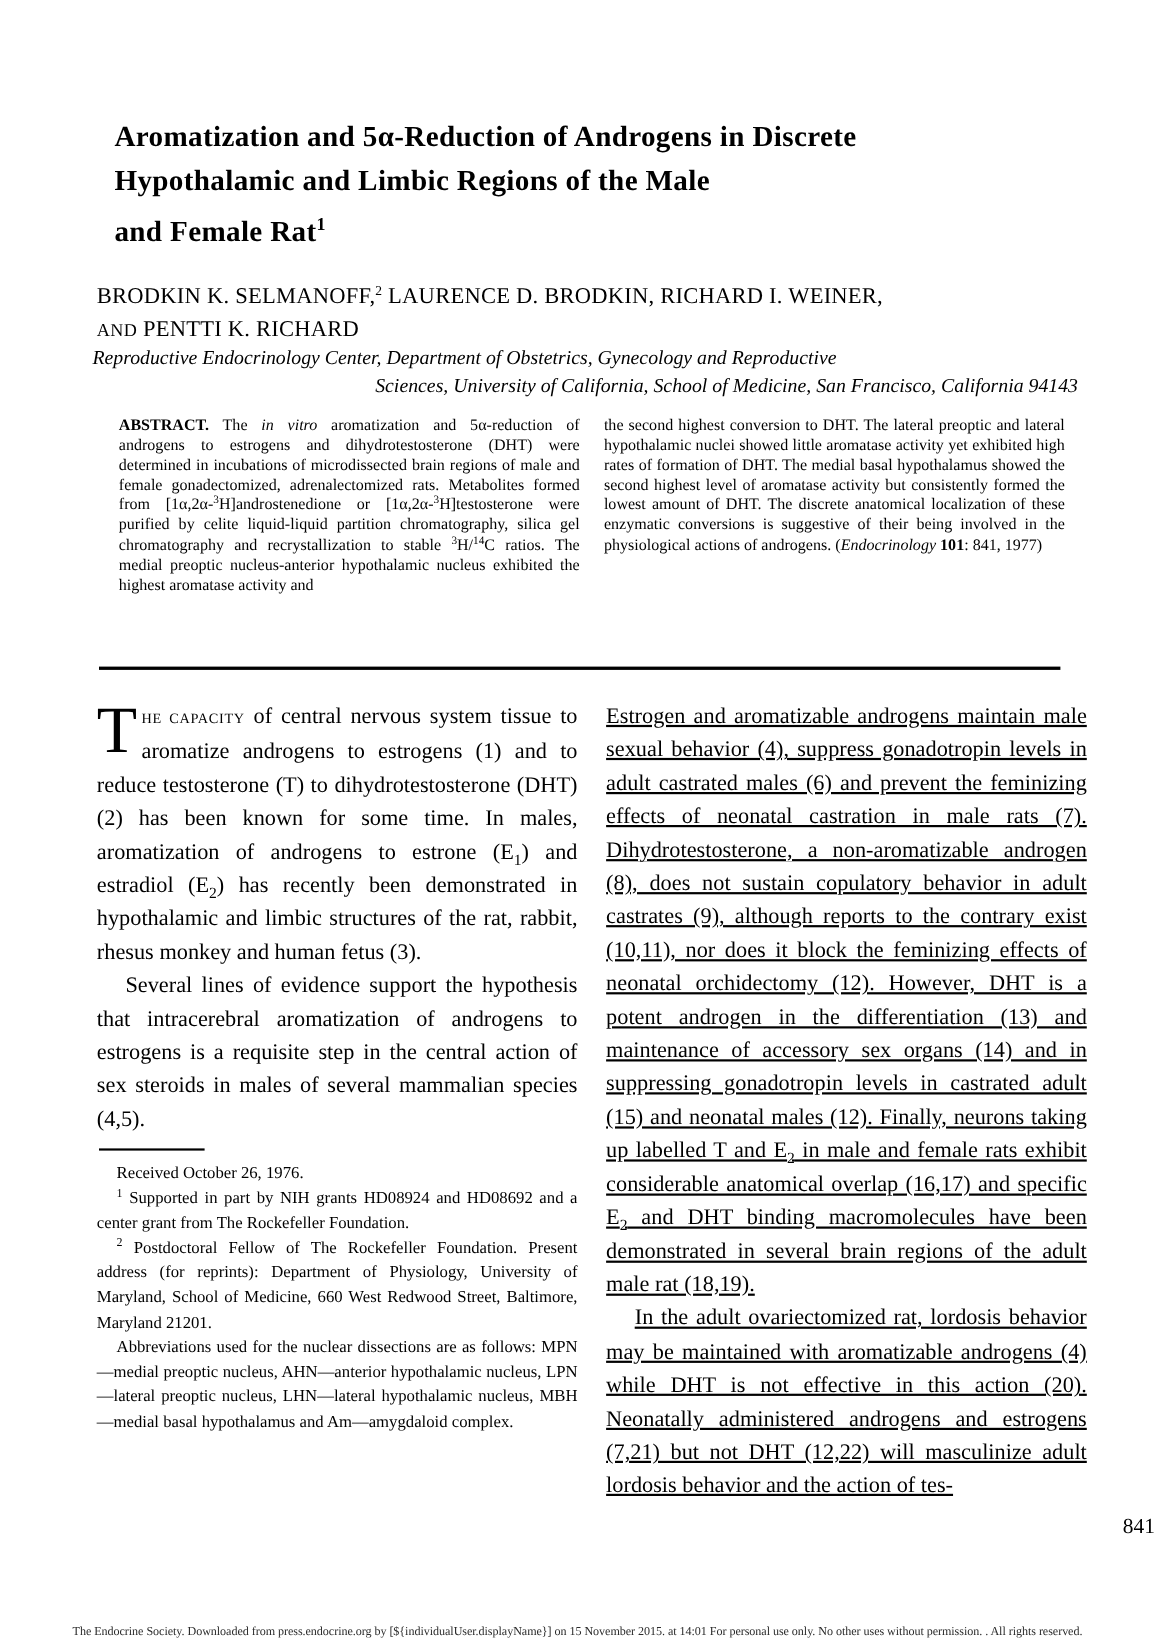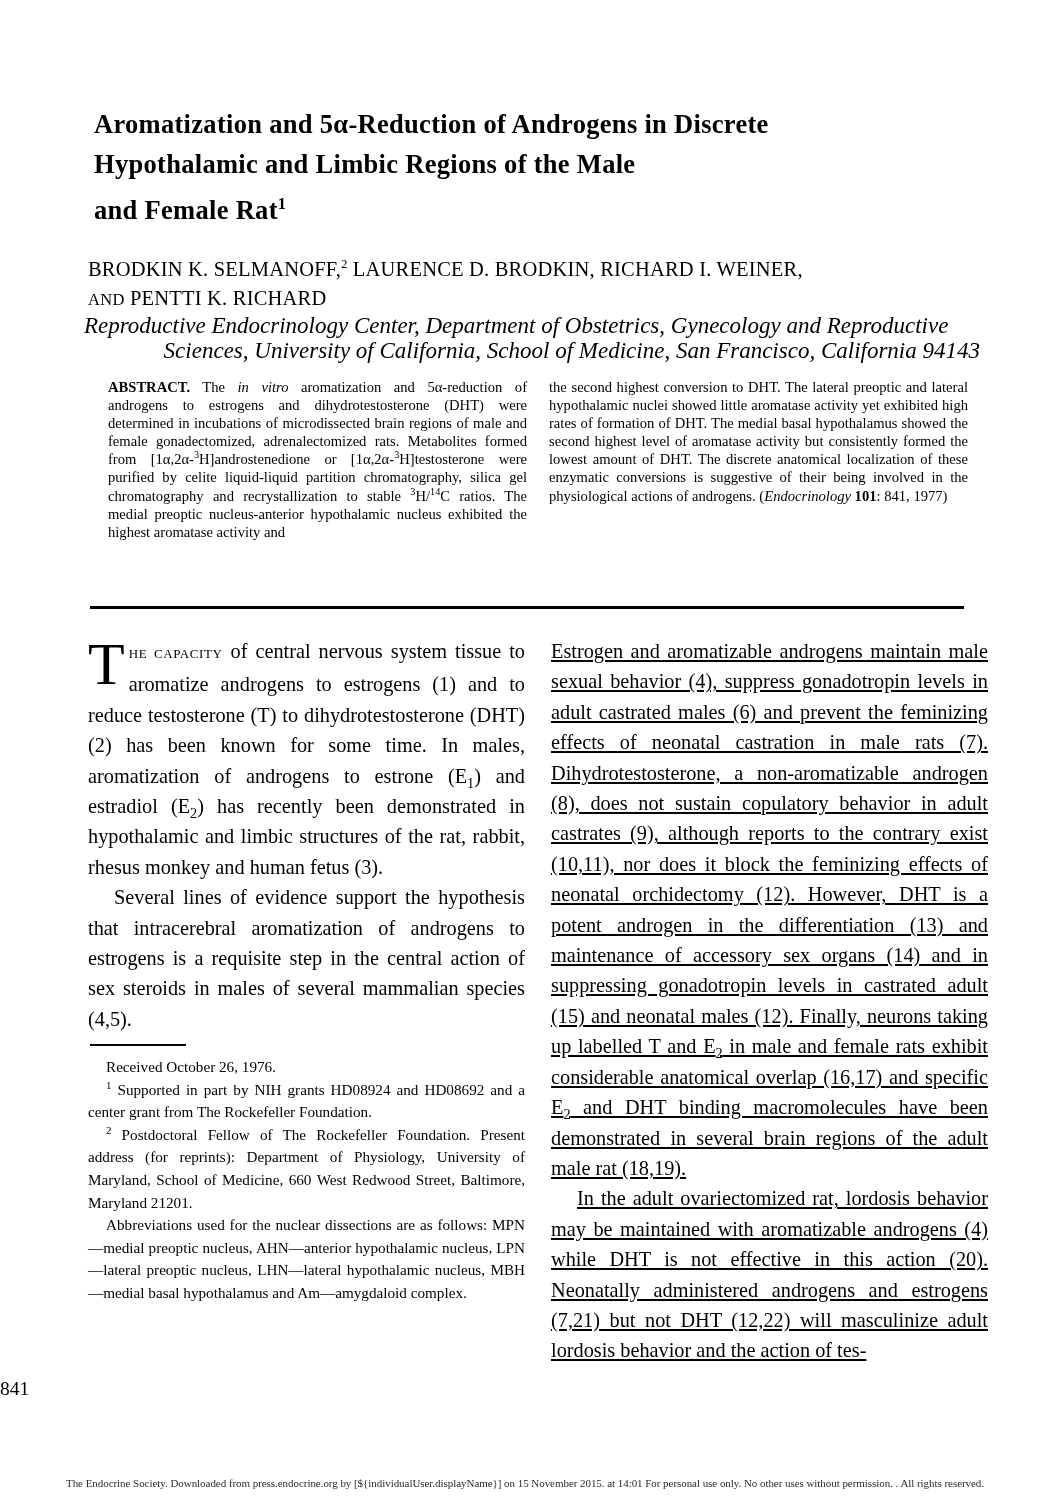--- a/index.html
+++ b/index.html
@@ -18,21 +18,21 @@
   .page {
     position: absolute;
     left: 0; top: 0;
     width: 1050px;
     height: 1500px;
   }
 
   
   #title-block {
     position: absolute;
-    left: 94px;
+    left: 104px;
     top: 104px;
     width: 880px;
   }
   .title-line {
     font-size: 26.5px;
     line-height: 40px;
     font-weight: 700;
     letter-spacing: 0.3px;
     white-space: pre;
   }
@@ -64,21 +64,21 @@
     vertical-align: super;
   }
 
   
   #affiliation-block {
     position: absolute;
     left: 84px;
     top: 313px;
     width: 896px;
     font-style: italic;
-    font-size: 23px;
+    font-size: 18px;
     line-height: 25px;
     text-align: justify;
   }
   #affiliation-block .aff-last {
     text-align: right;
   }
 
   
   #abstract-block {
     position: absolute;
@@ -179,21 +179,21 @@
   }
   #footnotes p.indent { text-indent: 18px; }
   .fn-sup { font-size: 0.72em; vertical-align: super; line-height: 0; }
 
   
   #page-number {
     position: absolute;
     left: 0;
     top: 1378px;
     width: 1050px;
-    text-align: left;
+    text-align: right;
     font-size: 19.5px;
     font-weight: 400;
   }
 
   
   #footer-note {
     position: absolute;
     left: 0;
     top: 1476px;
     width: 1050px;

